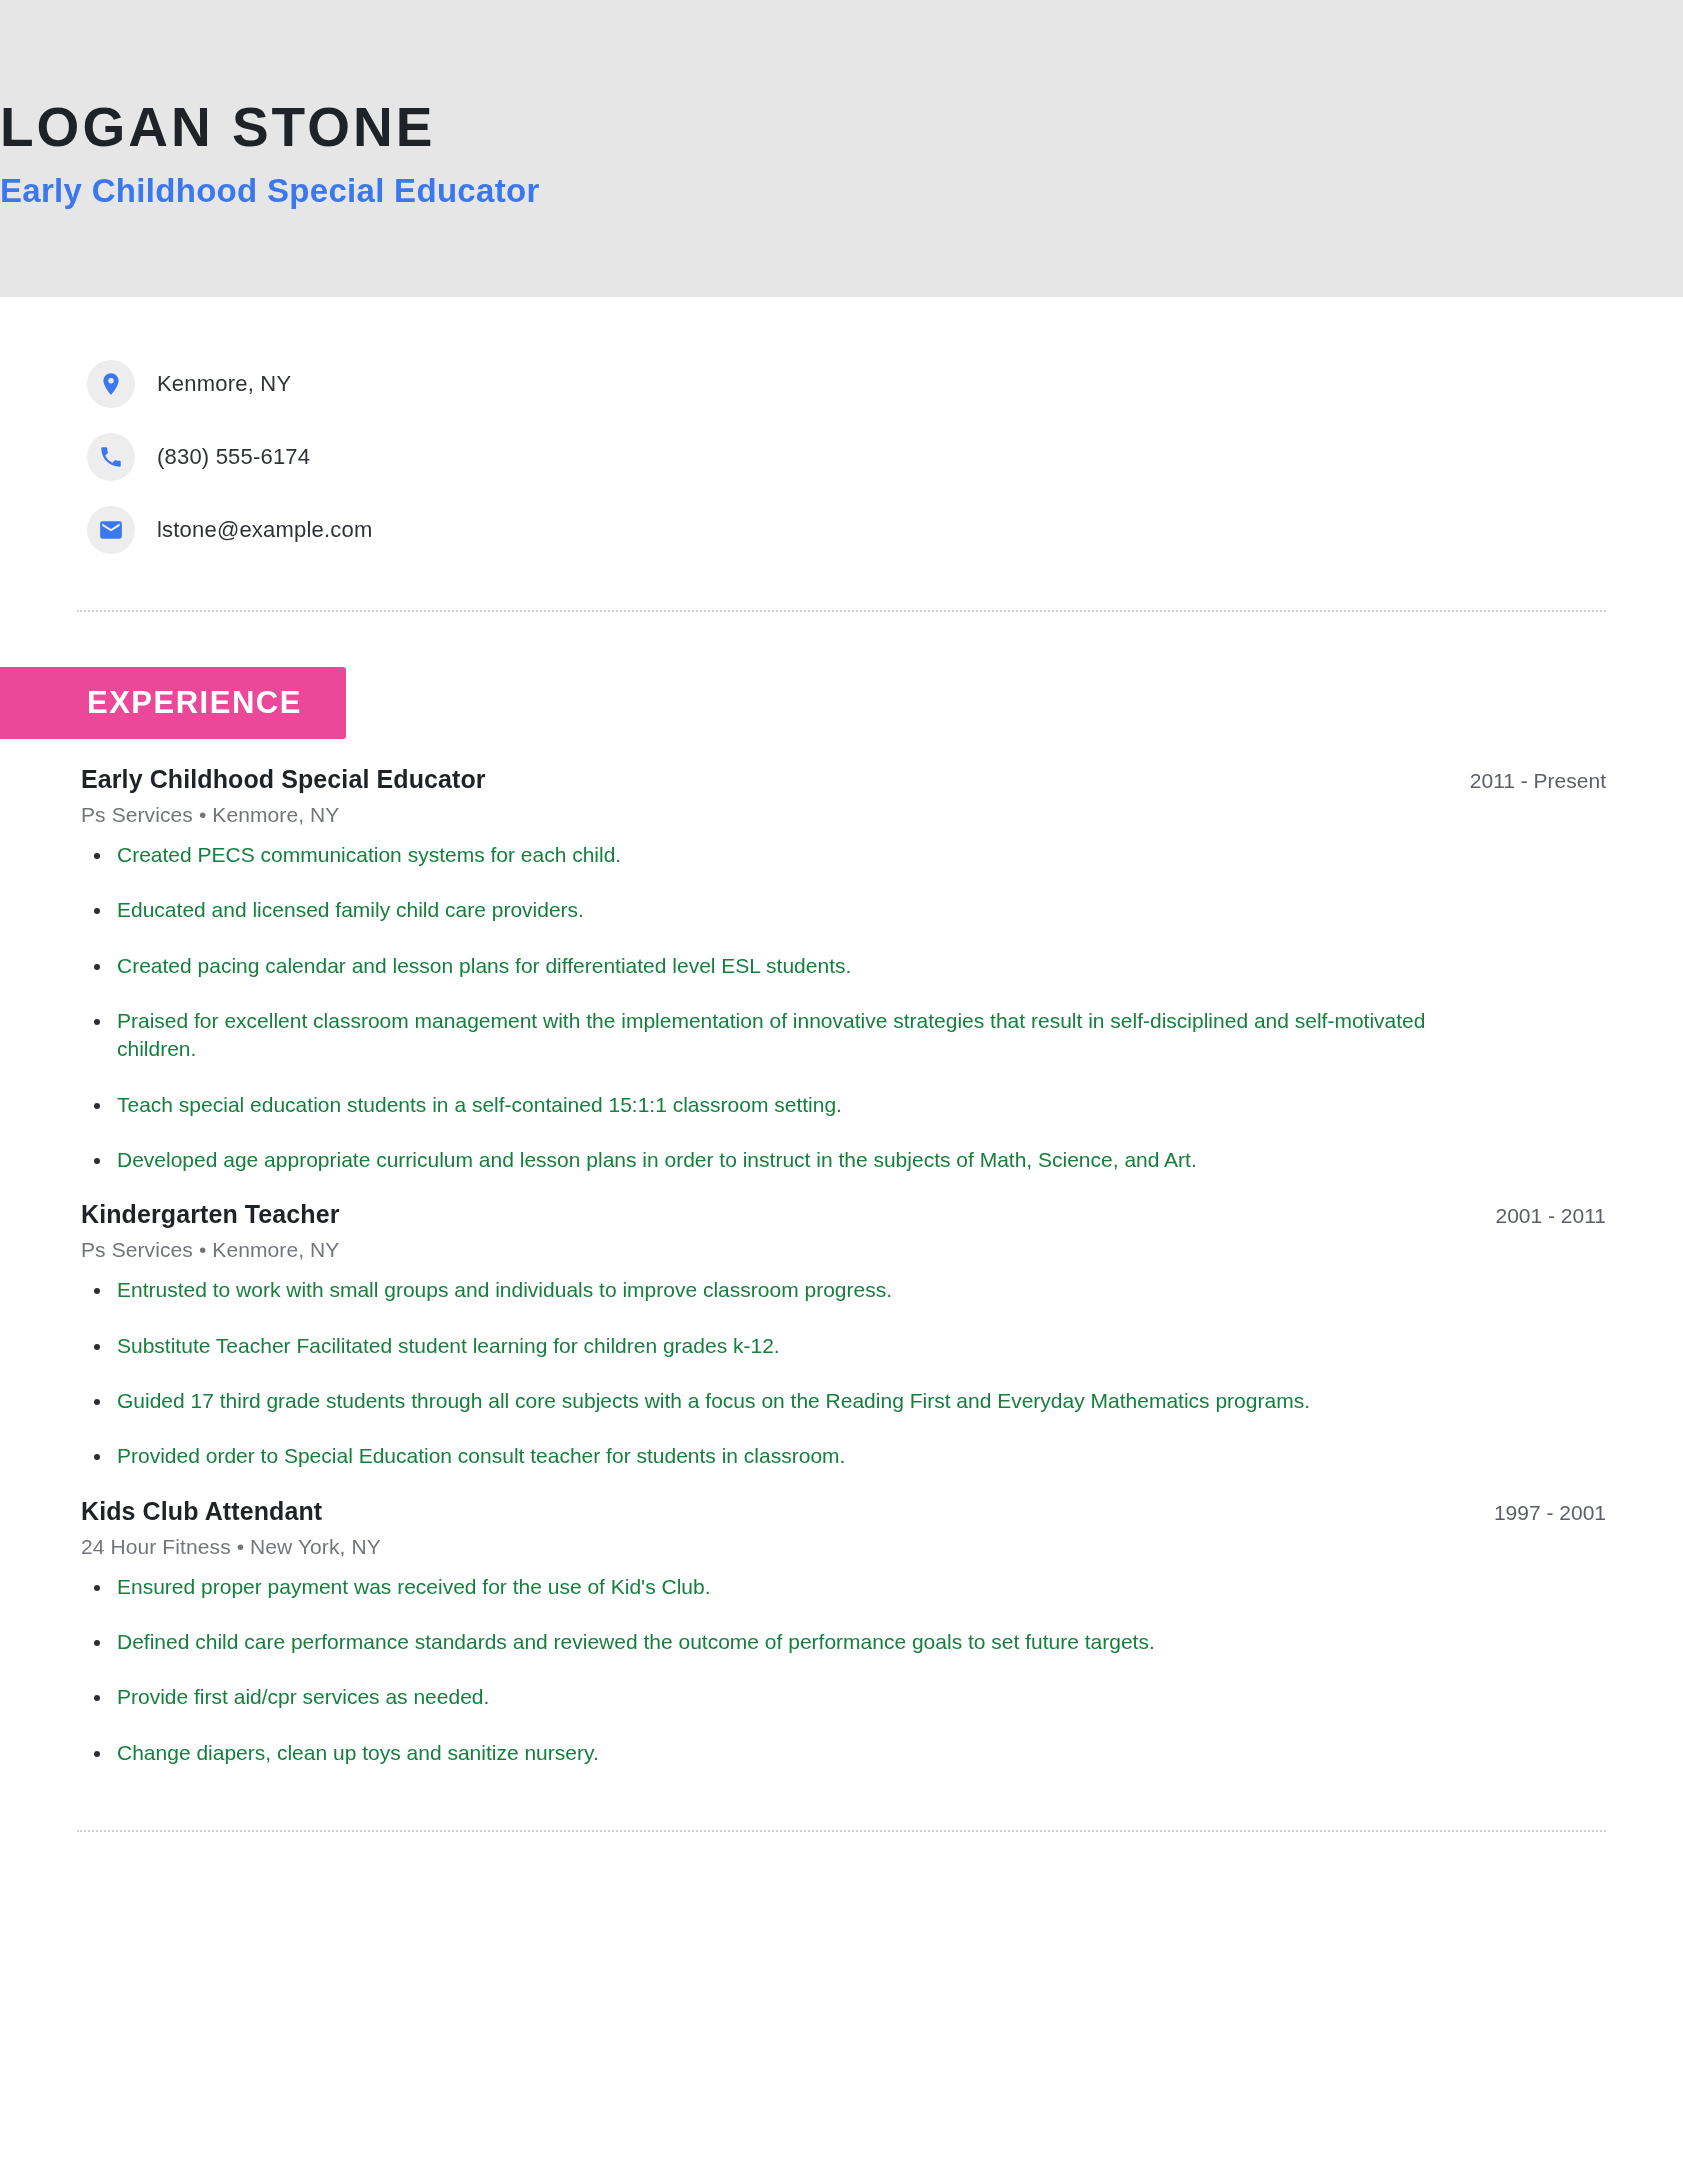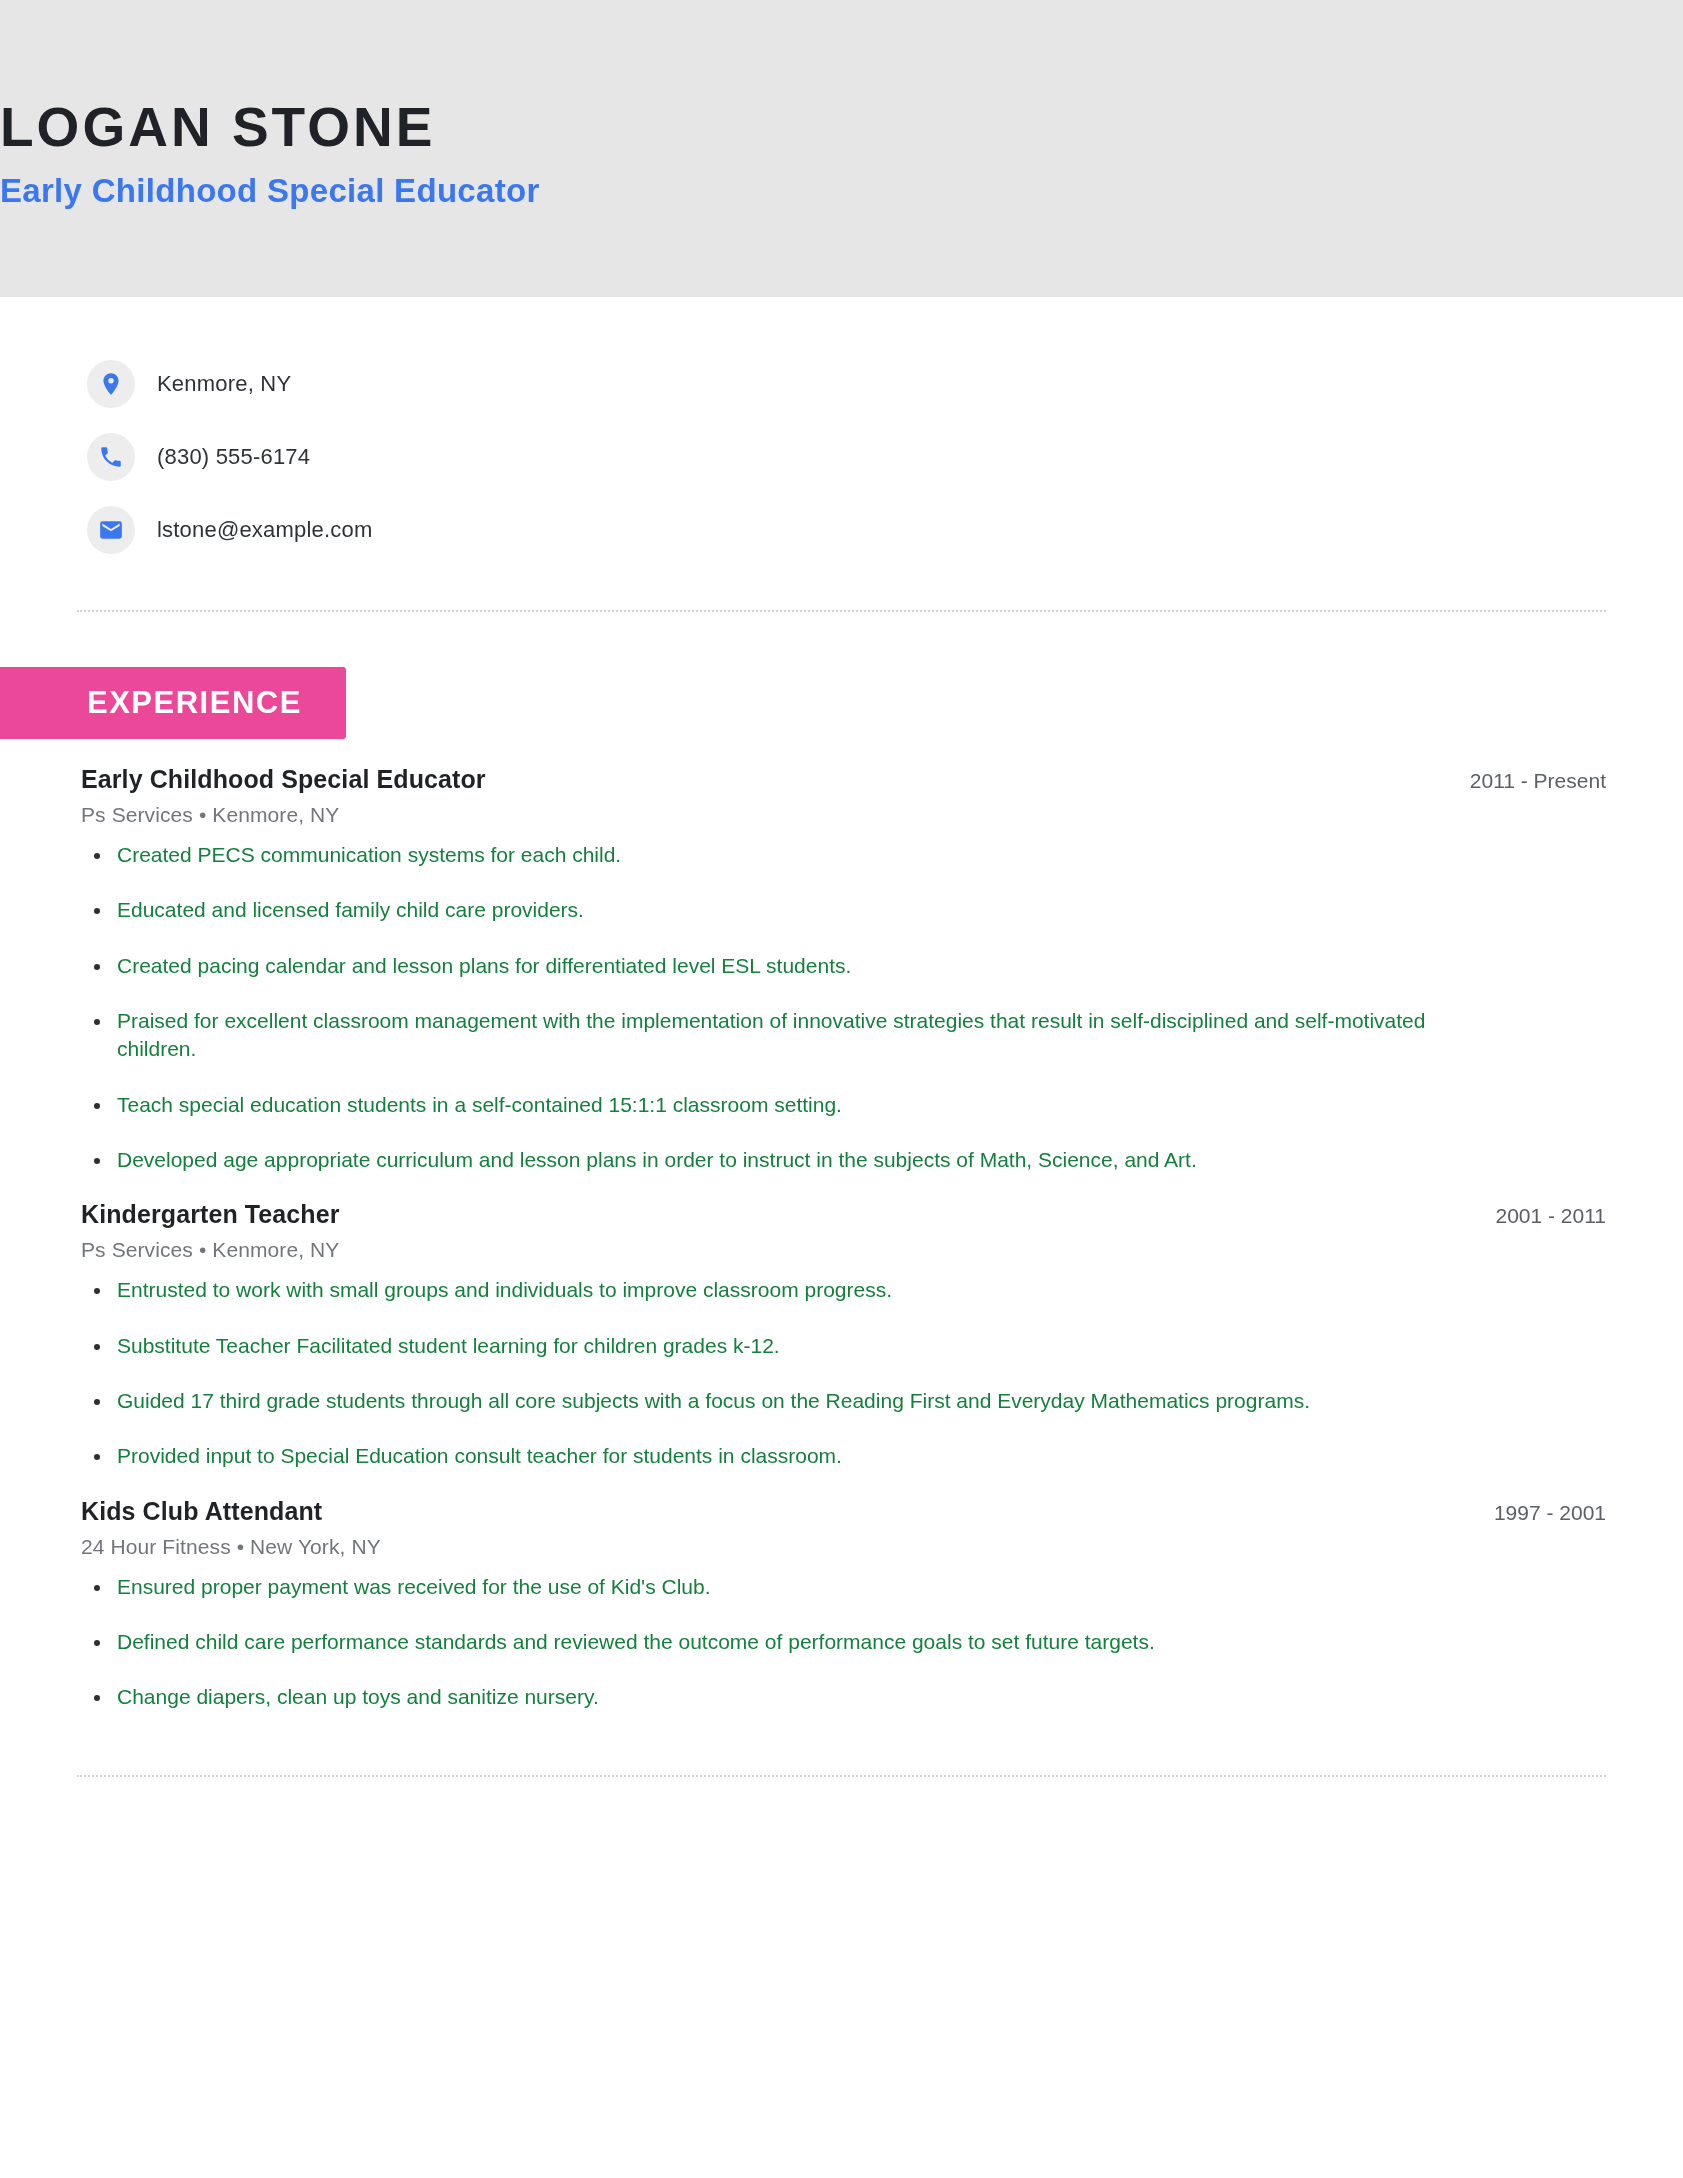--- a/index.html
+++ b/index.html
@@ -218,33 +218,34 @@
   <div class="entry">
     <div class="entry-head">
       <span class="entry-role">Kindergarten Teacher</span>
       <span class="entry-dates">2001 - 2011</span>
     </div>
     <div class="entry-meta">Ps Services  •  Kenmore, NY</div>
     <ul class="bullets">
       <li>Entrusted to work with small groups and individuals to improve classroom progress.</li>
       <li>Substitute Teacher Facilitated student learning for children grades k-12.</li>
       <li>Guided 17 third grade students through all core subjects with a focus on the Reading First and Everyday Mathematics programs.</li>
-      <li>Provided input to Special Education consult teacher for students in classroom.</li>
+      <li>Provided order to Special Education consult teacher for students in classroom.</li>
     </ul>
   </div>
 
   <div class="entry">
     <div class="entry-head">
       <span class="entry-role">Kids Club Attendant</span>
       <span class="entry-dates">1997 - 2001</span>
     </div>
     <div class="entry-meta">24 Hour Fitness  •  New York, NY</div>
     <ul class="bullets">
       <li>Ensured proper payment was received for the use of Kid's Club.</li>
       <li>Defined child care performance standards and reviewed the outcome of performance goals to set future targets.</li>
+      <li>Provide first aid/cpr services as needed.</li>
       <li>Change diapers, clean up toys and sanitize nursery.</li>
     </ul>
   </div>
 
 </div>
 
 <div class="divider divider-bottom"></div>
 
 
 

